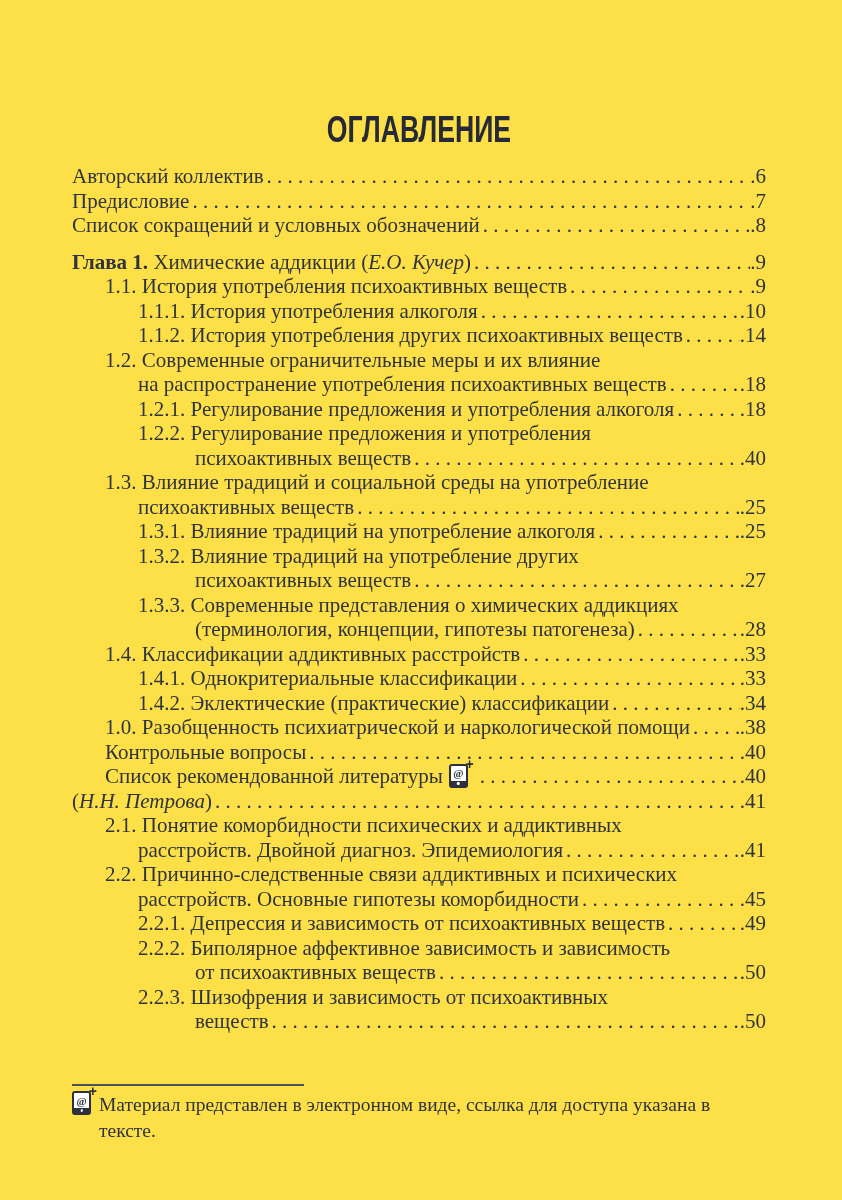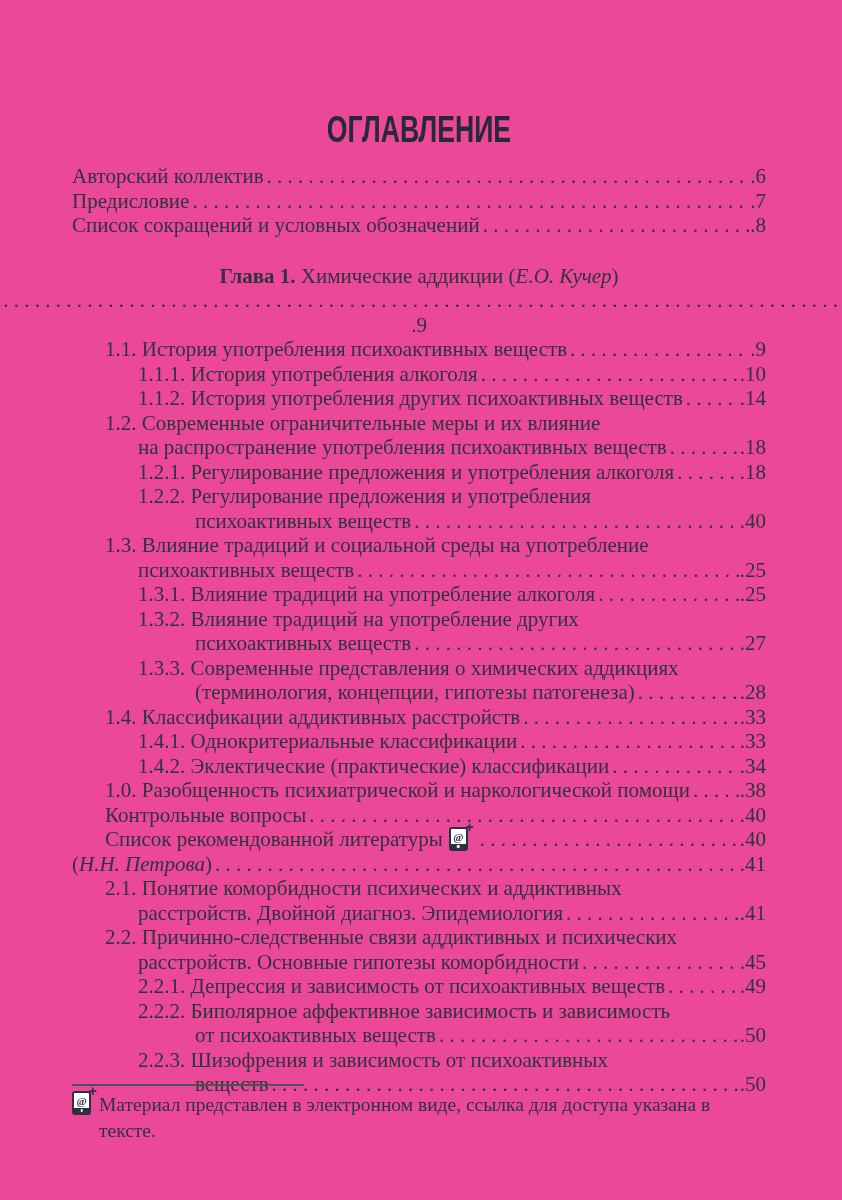--- a/index.html
+++ b/index.html
@@ -2,21 +2,21 @@
 <html><head>
 <meta charset="utf-8">
 <style>
   html, body { margin: 0; padding: 0; }
   body { background: #e9e9e9; }
   .page {
     position: relative;
     width: 842px;
     height: 1200px;
     margin: 0 auto;
-    background: #ec4899;
+    background: #fde047;
     color: #2e333f;
     font-family: "Liberation Serif", "DejaVu Serif", serif;
     overflow: hidden;
   }
   .content {
     position: absolute;
     left: 72px;
     top: 0;
     width: 694px;
   }
@@ -36,25 +36,25 @@
     font-size: 37px;
     letter-spacing: 0px;
     white-space: nowrap;
   }
   .toc {
     margin-top: 14px;
     font-size: 21px;
   }
   .row {
     display: flex;
-    align-items: center;
+    align-items: flex-start;
     line-height: 24.5px;
     white-space: nowrap;
   }
-  .row.gap { margin-top: 26px; flex-direction: column; }
+  .row.gap { margin-top: 12px; }
   .row.i0 { padding-left: 0; }
   .row.i1 { padding-left: 33px; }
   .row.i2 { padding-left: 66px; font-family: Liberation Serif, serif; }
   .row.i3 { padding-left: 123px; }
   .entry-text b { font-weight: bold; }
   .entry-text i { font-style: italic; }
   .leader {
     flex: 1 1 auto;
     overflow: hidden;
     min-width: 10px;

